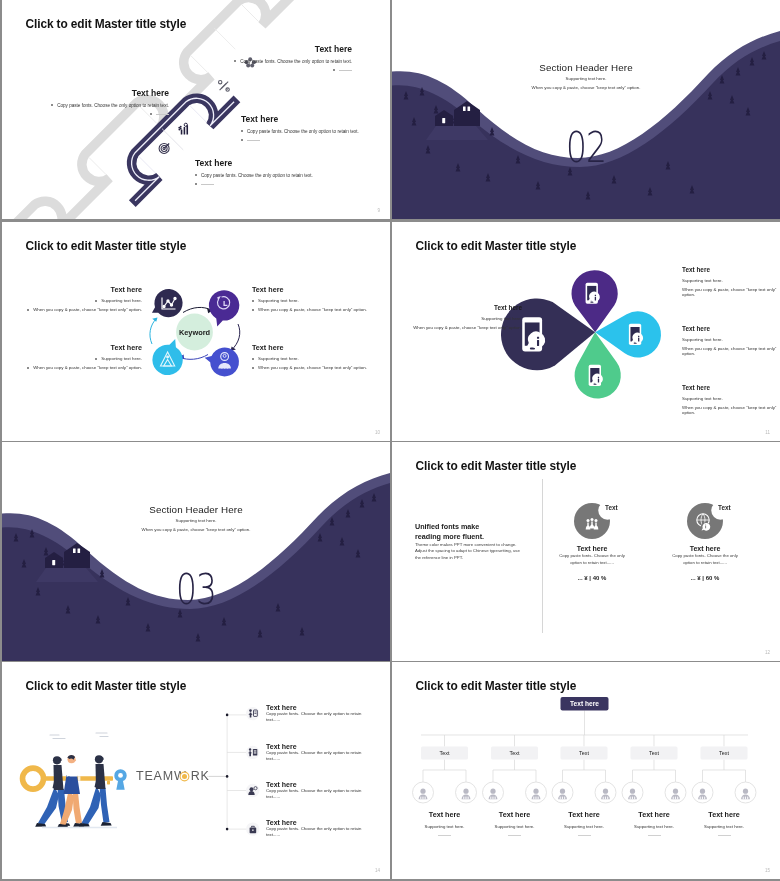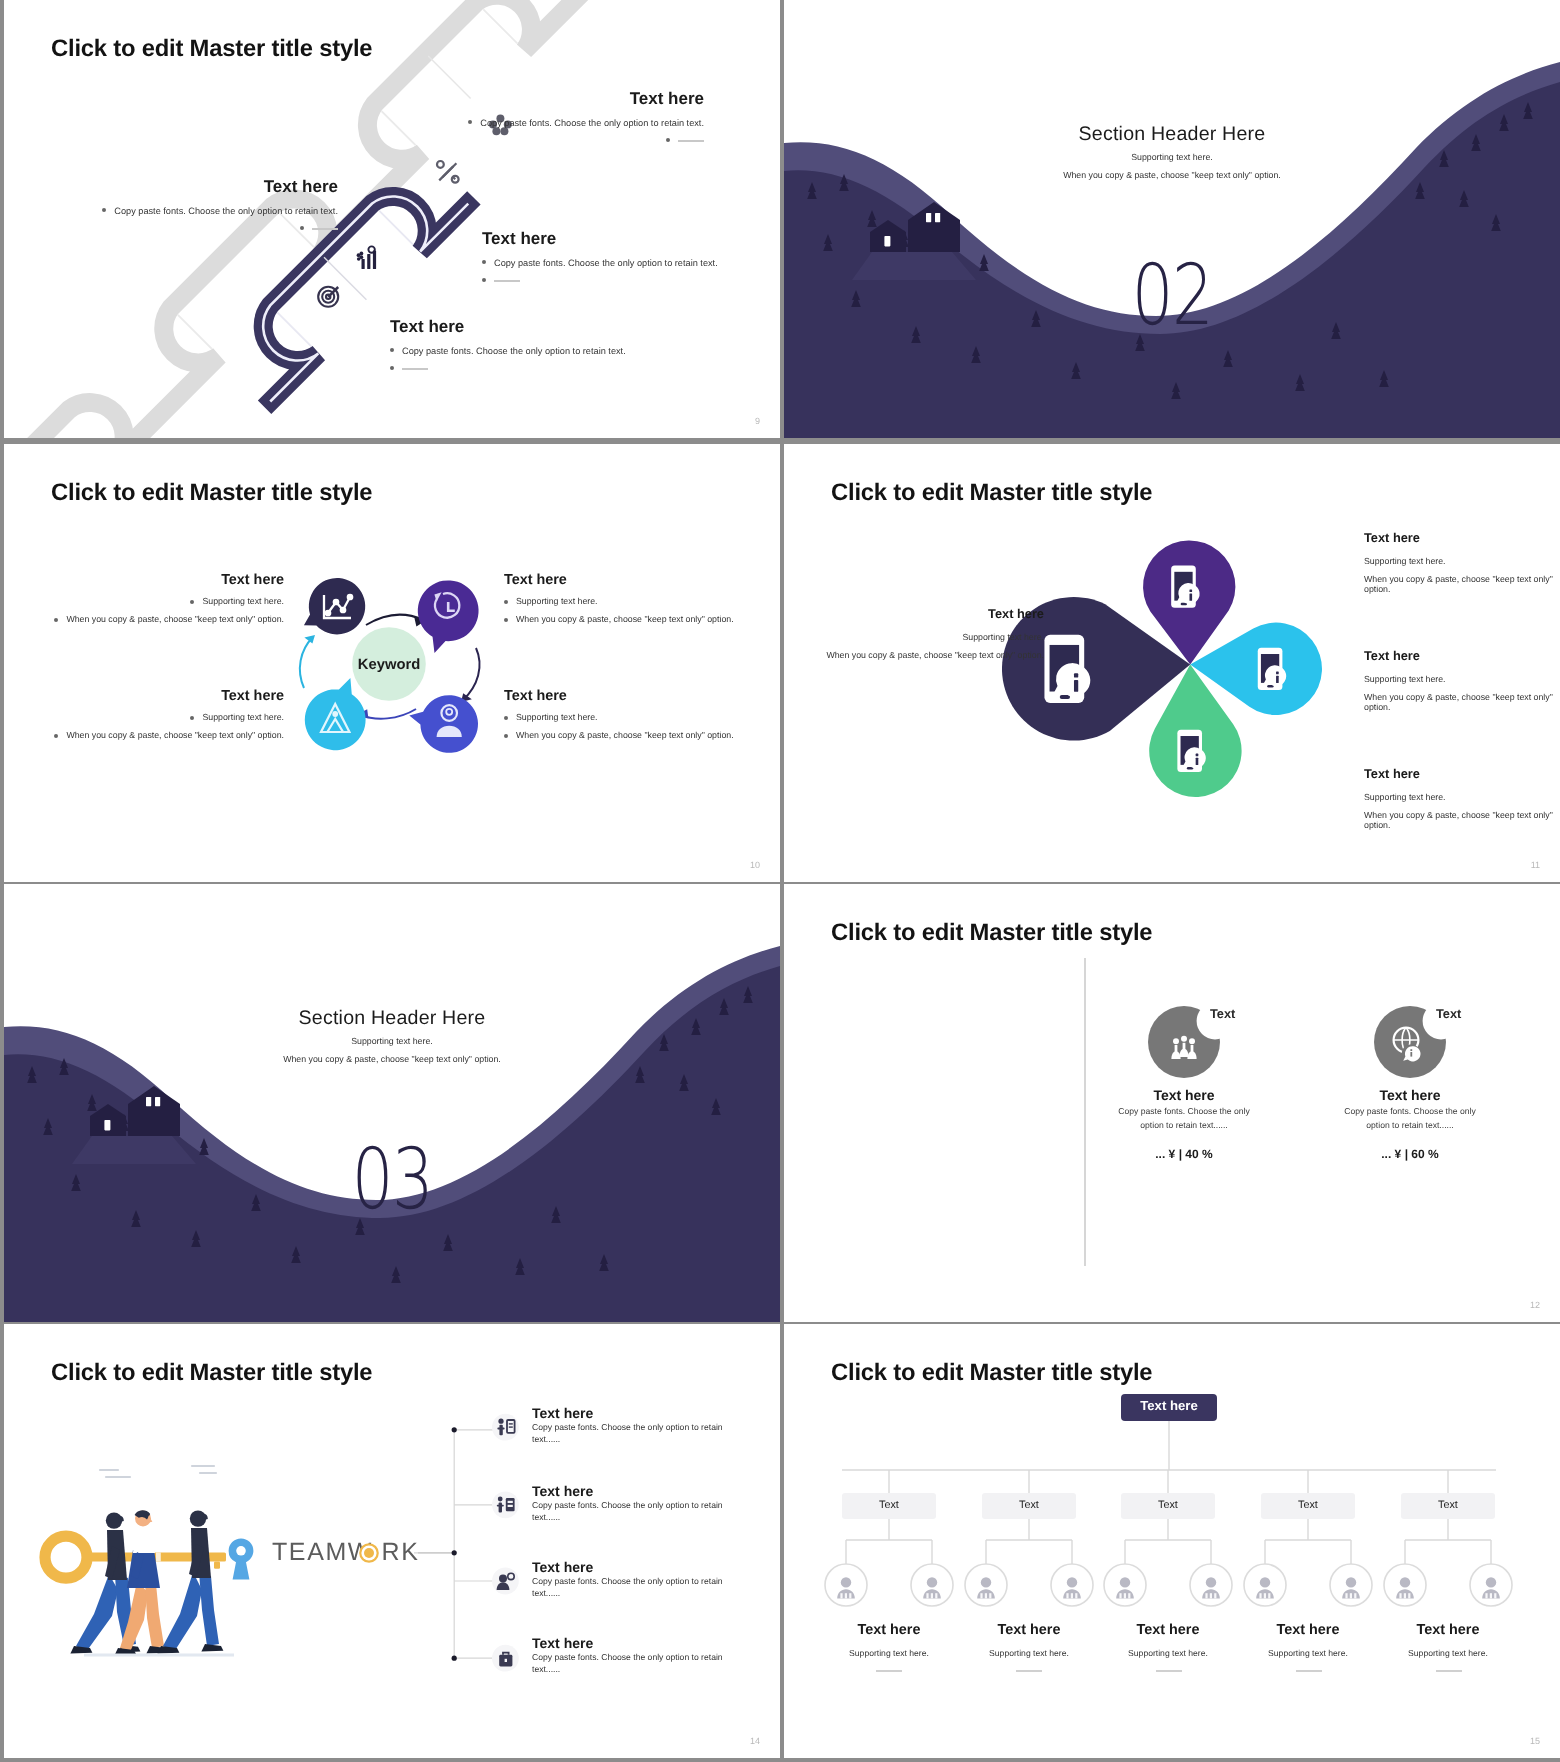--- a/index.html
+++ b/index.html
@@ -429,20 +429,27 @@
       <circle cx="311" cy="78" r="6.2" fill="none" stroke="#fff" stroke-width="1.1"></circle>
       <path d="M 305 78 h 12 M 311 71.8 c 2.6 3 2.6 9.4 0 12.4 M 311 71.8 c -2.6 3 -2.6 9.4 0 12.4" fill="none" stroke="#fff" stroke-width="0.8"></path>
       <path d="M 313.8 80.3 a 4.3 4.3 0 1 1 -3 7.4 l -2.9 0.9 l 1.3 -2.5 a 4.3 4.3 0 0 1 4.6 -5.8 z" fill="#777"></path>
       <path d="M 314.6 81.1 a 3.8 3.8 0 1 1 -2.7 6.6 l -2.3 0.7 l 1.1 -2.2 a 3.8 3.8 0 0 1 3.9 -5.1 z" fill="#fff"></path>
       <rect x="313.2" y="82.6" width="0.9" height="0.9" fill="#777"></rect>
           <rect x="313.2" y="84" width="0.9" height="2.3" fill="#777"></rect>
     </g>
   </svg>
   <div class="s6lab" style="left:213px;top:62px;">Text</div>
   <div class="s6lab" style="left:326px;top:62px;">Text</div>
+  <div class="s6lead">
+    <div class="s6l1">Unified fonts make</div>
+    <div class="s6l1">reading more fluent.</div>
+    <div class="s6l2">Theme color makes PPT more convenient to change.</div>
+    <div class="s6l2">Adjust the spacing to adapt to Chinese typesetting, use</div>
+    <div class="s6l2">the reference line in PPT.</div>
+  </div>
   <div class="s6col" style="left:143px;top:103px;">
     <div class="s6h">Text here</div>
     <div class="s6b">Copy paste fonts. Choose the only</div>
     <div class="s6b">option to retain text......</div>
     <div class="s6v">...  ¥  |  40 %</div>
   </div>
   <div class="s6col" style="left:256px;top:103px;">
     <div class="s6h">Text here</div>
     <div class="s6b">Copy paste fonts. Choose the only</div>
     <div class="s6b">option to retain text......</div>

